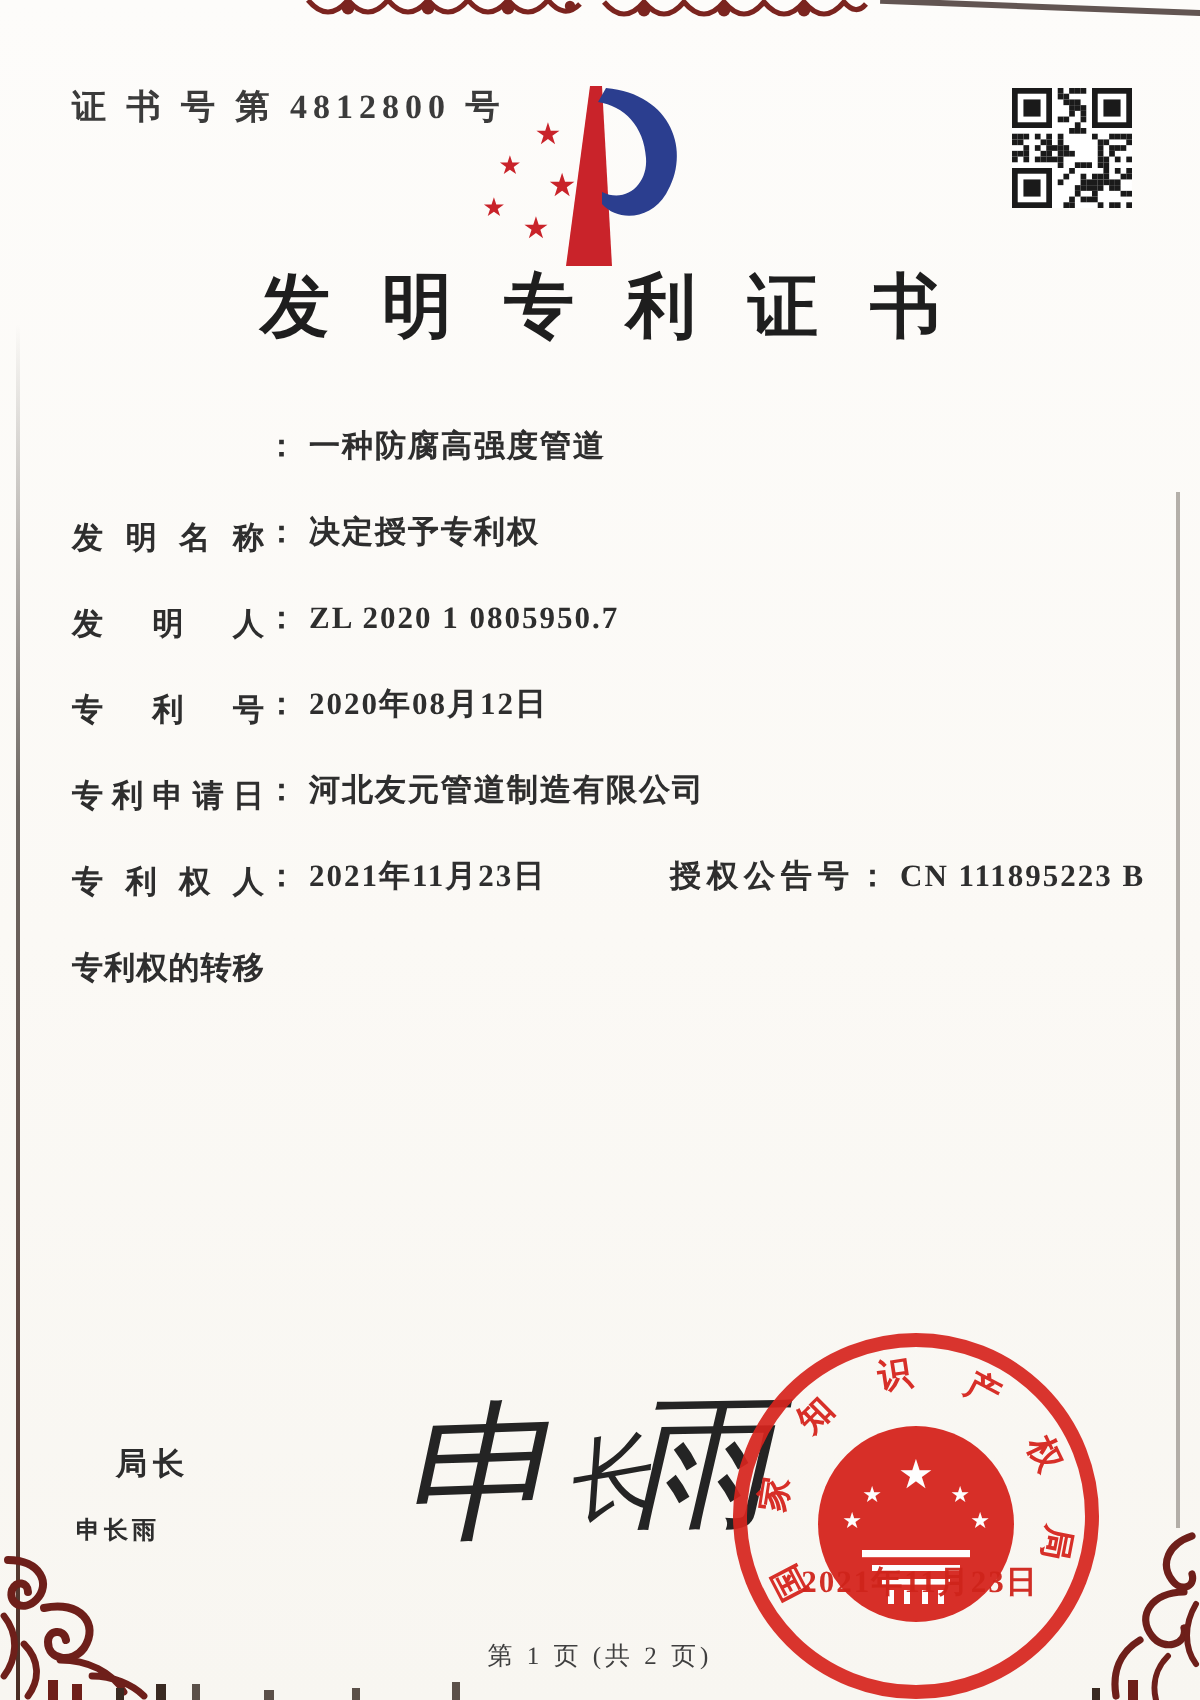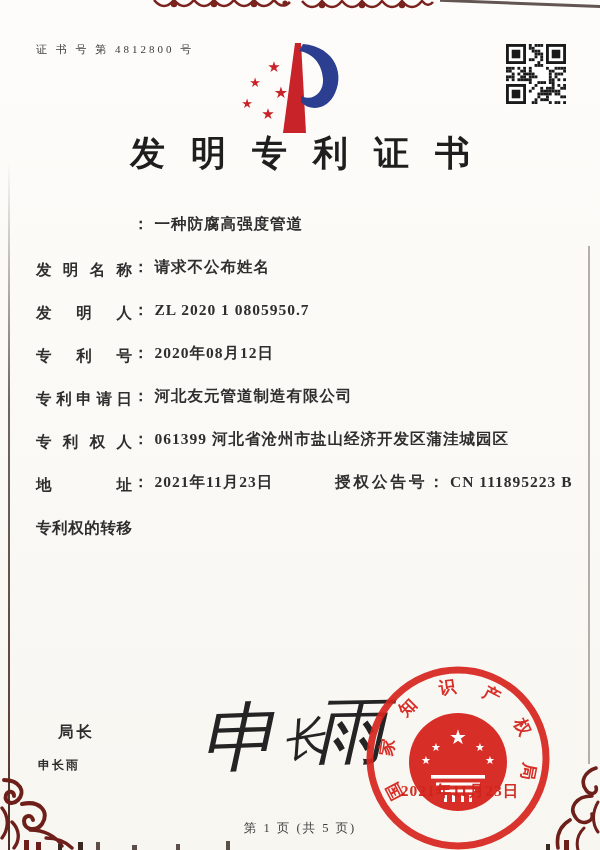--- a/index.html
+++ b/index.html
@@ -11,22 +11,22 @@
   
   .orn-top{position:absolute;top:-4px;height:18px;color:#7b241f;}
   .topright-line{position:absolute;left:440px;top:2px;width:164px;height:3px;
     background:#463734;transform:rotate(2.2deg);opacity:.85;}
   .left-line{position:absolute;left:8px;top:162px;width:2px;height:688px;
     background:linear-gradient(180deg,rgba(90,80,75,0) 0%,#6d6762 35%,#5d4038 85%,#4a2c24 100%);}
   .right-line{position:absolute;left:588px;top:246px;width:2px;height:518px;
     background:#8d8780;opacity:.65;}
   .frag{position:absolute;background:#33271f;opacity:.8;}
   
-  .cert-no{position:absolute;left:36px;top:42px;font-size:11px;letter-spacing:3px;
-    color:#3b3b3b;font-weight:400;}
+  .cert-no{position:absolute;left:36px;top:42px;font-size:17px;letter-spacing:3px;
+    color:#3b3b3b;font-weight:700;}
   .logo{position:absolute;left:238px;top:40px;}
   .qr{position:absolute;left:506px;top:44px;}
   .title{position:absolute;left:0;top:130px;width:100%;text-align:center;
     font-size:35px;font-weight:700;letter-spacing:26px;color:#1e1e1e;
     transform:translateX(13px);}
   
   .fields{position:absolute;left:36px;top:212px;width:548px;font-size:15.5px;
     font-weight:600;color:#2e2e2e;}
   .frow{height:24px;line-height:24px;margin-bottom:19px;white-space:nowrap;}
   .flabel{display:inline-block;width:96px;text-align:justify;text-align-last:justify;
@@ -219,33 +219,30 @@
       <rect x="20" y="20" width="1" height="1" fill="#1a1a1a"></rect>
     </svg>
 
   <div class="title">发明专利证书</div>
 
   <div class="fields">
     <div class="frow">
       <span class="flabel">发明名称</span><span class="fcolon">：</span><span class="fvalue">一种防腐高强度管道</span>
     </div>
     <div class="frow">
-      <span class="flabel">发明人</span><span class="fcolon">：</span><span class="fvalue">请求不公布姓名</span>
+      <span class="flabel">发明人</span><span class="fcolon">：</span><span class="fvalue">决定授予专利权</span>
     </div>
     <div class="frow">
       <span class="flabel">专利号</span><span class="fcolon">：</span><span class="fvalue">ZL 2020 1 0805950.7</span>
     </div>
     <div class="frow">
       <span class="flabel">专利申请日</span><span class="fcolon">：</span><span class="fvalue">2020年08月12日</span>
     </div>
     <div class="frow">
       <span class="flabel">专利权人</span><span class="fcolon">：</span><span class="fvalue">河北友元管道制造有限公司</span>
-    </div>
-    <div class="frow">
-      <span class="flabel">地址</span><span class="fcolon">：</span><span class="fvalue">061399 河北省沧州市盐山经济开发区蒲洼城园区</span>
     </div>
     <div class="frow">
       <span class="flabel">专利权的转移</span><span class="fcolon">：</span><span class="fvalue">2021年11月23日</span>
       <span class="grant-group">
         <span style="letter-spacing:3px">授权公告号</span><span class="fcolon">：</span><span class="fvalue">CN 111895223 B</span>
       </span>
     </div>
   </div>
 
 
@@ -277,21 +274,21 @@
       <rect x="73" y="119.5" width="44" height="3" fill="#fff"></rect>
       <rect x="78" y="126.5" width="34" height="2.8" fill="#fff"></rect>
       <rect x="81" y="132" width="3" height="7" fill="#fff"></rect>
       <rect x="89" y="132" width="3" height="7" fill="#fff"></rect>
       <rect x="98" y="132" width="3" height="7" fill="#fff"></rect>
       <rect x="106" y="132" width="3" height="7" fill="#fff"></rect>
     </g>
   </svg>
   <div class="seal-date">2021年11月23日</div>
 
-  <div class="footer">第 1 页 (共 5 页)</div>
+  <div class="footer">第 1 页 (共 2 页)</div>
 
   <svg class="orn-bl" width="100" height="72" viewBox="0 0 100 72">
     <path d="M4,2 C20,2 26,14 18,22 C12,28 4,24 6,17 C8,12 14,13 14,18
              M22,26 C40,22 50,34 42,46 C36,54 24,52 24,43 C24,37 32,36 33,42" fill="none" stroke="#6e1f1a" stroke-width="4" stroke-linecap="round"></path>
     <path d="M2,30 C10,40 8,52 2,60 M12,44 C20,52 20,62 14,70
              M30,52 C44,52 56,58 62,68 M46,60 C56,60 66,64 72,70" fill="none" stroke="#6e1f1a" stroke-width="3.4" stroke-linecap="round"></path>
     <rect x="24" y="62" width="5" height="10" fill="#6e1f1a"></rect>
     <rect x="36" y="64" width="5" height="8" fill="#6e1f1a"></rect>
     <rect x="58" y="66" width="4" height="6" fill="#3a2a22"></rect>
     <rect x="78" y="64" width="5" height="8" fill="#3a2a22"></rect>

